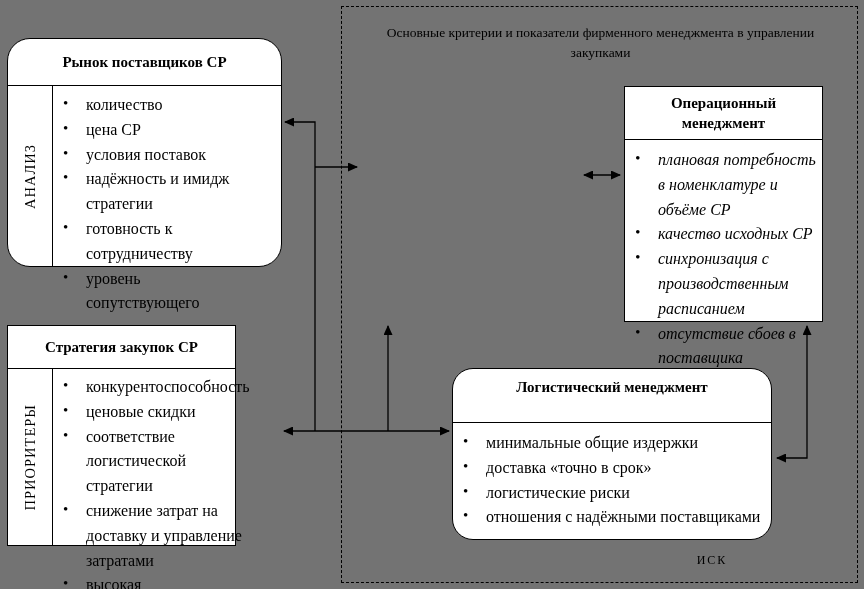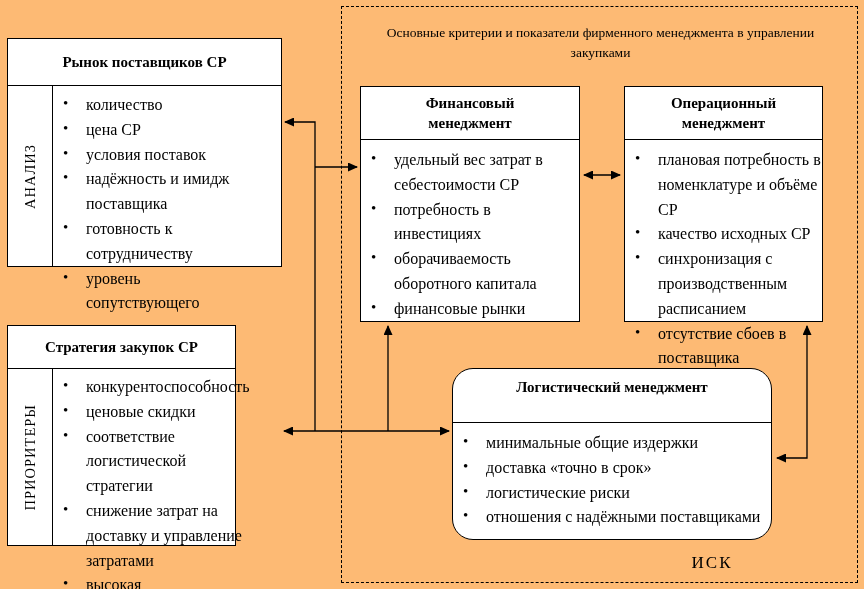--- a/index.html
+++ b/index.html
@@ -1,20 +1,20 @@
 <!DOCTYPE html>
 <html><head>
 <meta charset="utf-8">
 <style>
   html, body { margin: 0; padding: 0; background: #ffffff; }
   .canvas {
     position: relative;
     width: 864px;
     height: 589px;
-    background: #fdba74;
+    background: #737373;
     font-family: "Liberation Serif", "DejaVu Serif", serif;
     color: #000000;
     overflow: hidden;
   }
   .connectors {
     position: absolute;
     left: 0; top: 0;
     width: 864px; height: 589px;
     pointer-events: none;
   }
@@ -64,21 +64,21 @@
     margin: 0;
   }
   ul.items li::before {
     content: "\2022";
     position: absolute;
     left: 10px;
     top: -1px;
     font-size: 15px;
   }
   
-  .market-box  { left: 7px;  top: 38px;  width: 275px; height: 229px; }
+  .market-box  { left: 7px;  top: 38px;  width: 275px; height: 229px; border-radius: 23px; }
   .market-box .box-title  { height: 47px; }
   .market-box .box-body   { height: 180px; }
   .market-box ul.items    { padding-top: 7px; }
   .market-box ul.items li { max-width: 168px; }
 
   .strategy-box { left: 7px; top: 325px; width: 229px; height: 221px; }
   .strategy-box .box-title  { height: 43px; }
   .strategy-box .box-body   { height: 176px; }
   .strategy-box ul.items    { padding-top: 6px; }
   .strategy-box ul.items li { max-width: 178px; }
@@ -97,33 +97,33 @@
     width: 457px;
     text-align: center;
     font-size: 13.5px;
     line-height: 1.45;
   }
   .isk-label {
     position: absolute;
     left: 310px; top: 546px;
     width: 120px;
     text-align: center;
-    font-size: 17px;
+    font-size: 12px;
     letter-spacing: 2px;
   }
 
   
   .fin-box  { left: 360px; top: 86px; width: 220px; height: 236px; }
   .fin-box .box-title  { height: 53px; padding: 0 40px; }
   .fin-box ul.items    { padding-top: 8px; }
   .fin-box ul.items li { max-width: 152px; }
 
   .oper-box { left: 624px; top: 86px; width: 199px; height: 236px; }
   .oper-box .box-title  { height: 53px; padding: 0 40px; }
-  .oper-box ul.items    { padding-top: 8px; }
+  .oper-box ul.items    { padding-top: 8px; font-style: italic; }
   .oper-box ul.items li { max-width: 168px; }
 
   .log-box  { left: 452px; top: 368px; width: 320px; height: 172px; border-radius: 21px; }
   .log-box .box-title  { height: 54px; align-items: flex-start; padding-top: 8px; }
   .log-box ul.items    { padding-top: 8px; }
   .log-box ul.items li { max-width: 280px; }
 </style>
 </head>
 <body>
 
@@ -151,21 +151,21 @@
   <div class="box market-box">
     <div class="box-title">Рынок поставщиков СР</div>
     <div class="box-body">
       <div class="side-col">
         <span>АНАЛИЗ</span>
       </div>
       <ul class="items">
           <li>количество</li>
           <li>цена СР</li>
           <li>условия поставок</li>
-          <li>надёжность и имидж поставщика</li>
+          <li>надёжность и имидж стратегии</li>
           <li>готовность к сотрудничеству</li>
           <li>уровень сопутствующего доставку</li>
         </ul>
     </div>
   </div>
 
   <div class="box strategy-box">
     <div class="box-title">Стратегия закупок СР</div>
     <div class="box-body">
       <div class="side-col">
@@ -175,29 +175,20 @@
           <li>конкурентоспособность</li>
           <li>ценовые скидки</li>
           <li>соответствие логистической стратегии</li>
           <li>снижение затрат на доставку и управление затратами</li>
           <li>высокая оборачиваемость</li>
           <li>стратегическое партнёрство</li>
         </ul>
     </div>
   </div>
 
-  <div class="box fin-box">
-    <div class="box-title">Финансовый менеджмент</div>
-    <ul class="items">
-        <li>удельный вес затрат в себестоимости СР</li>
-        <li>потребность в инвестициях</li>
-        <li>оборачиваемость оборотного капитала</li>
-        <li>финансовые рынки</li>
-      </ul>
-  </div>
 
   <div class="box oper-box">
     <div class="box-title">Операционный менеджмент</div>
     <ul class="items">
         <li>плановая потребность в номенклатуре и объёме СР</li>
         <li>качество исходных СР</li>
         <li>синхронизация с производственным расписанием</li>
         <li>отсутствие сбоев в поставщика</li>
       </ul>
   </div>

